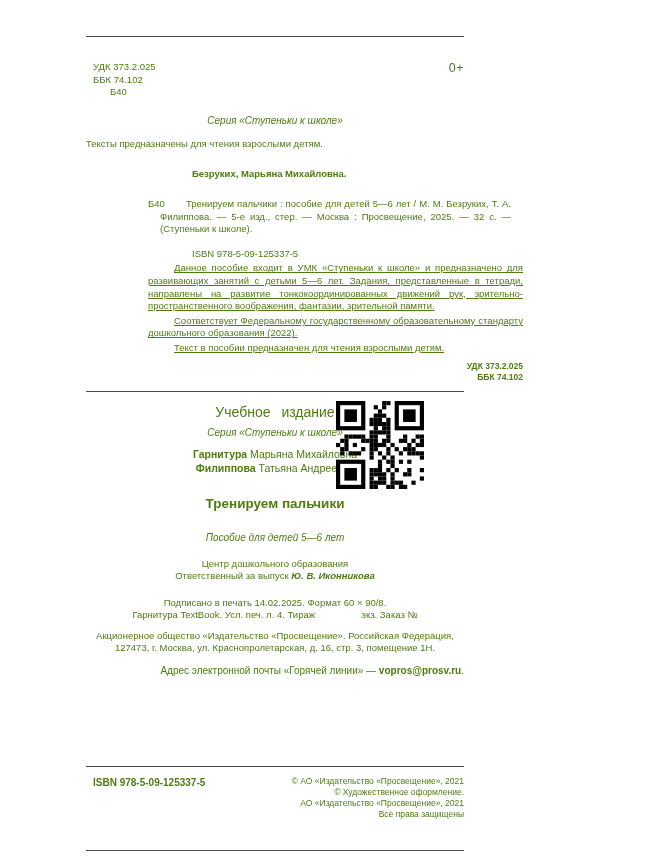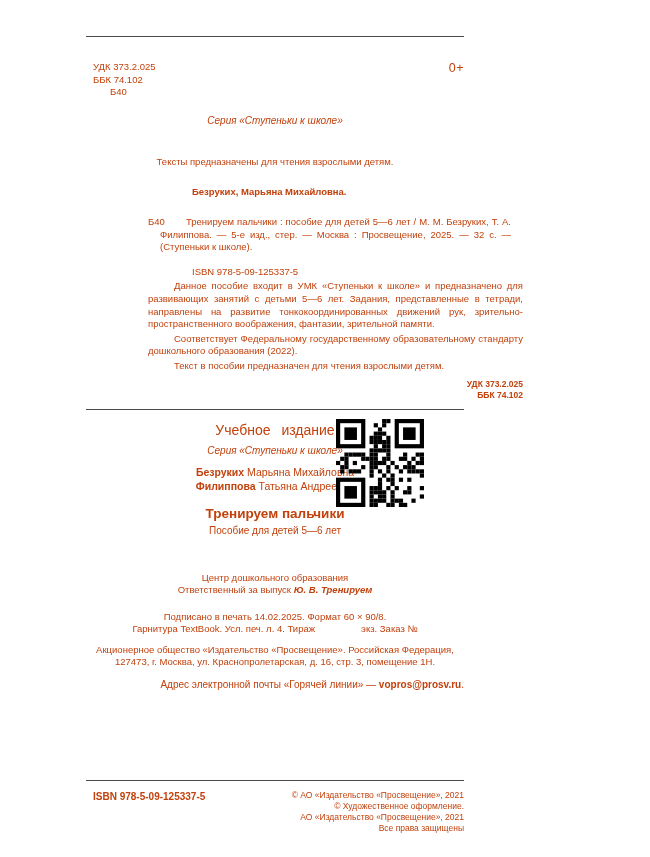--- a/index.html
+++ b/index.html
@@ -2,54 +2,54 @@
 <html><head>
 <meta charset="utf-8">
 <style>
   html, body { margin: 0; padding: 0; background: #ffffff; }
   .page {
     position: relative;
     width: 534px;
     height: 857px;
     background: #ffffff;
     font-family: "Liberation Sans", sans-serif;
-    color: #c2410c;
+    color: #4d7c0f;
     overflow: hidden;
   }
   .content { padding: 0 70px 0 86px; }
   .rule { border-top: 1px solid #4a4a4a; height: 0; }
   .rule-top { margin-top: 36px; }
   .rule-mid { margin-top: 8px; }
   .rule-footer { margin-top: 89px; }
   .rule-bottom { margin-top: 30px; }
 
   .top-block { display: flex; justify-content: space-between; align-items: flex-start; margin-top: 24px; }
   .codes { font-size: 9.5px; line-height: 12.5px; padding-left: 7px; }
   .author-sign { margin-left: 17px; }
   .age-badge { font-size: 12.5px; line-height: 14px; letter-spacing: 0.5px; }
 
   .series-header { margin-top: 15px; text-align: center; font-style: italic; font-size: 10px; line-height: 13px; }
-  .reading-note { margin-top: 28px; text-align: center; font-size: 9.5px; line-height: 13px; }
+  .reading-note { margin-top: 10px; font-size: 9.5px; line-height: 13px; }
 
   .catalog-card { margin-top: 13px; margin-left: 62px; width: 375px; font-size: 9.5px; line-height: 12.6px; }
   .card-author { margin: 18px; text-indent: 26px; font-weight: bold; }
   .entry { position: relative; }
   .entry-code { position: absolute; left: 0; top: 0; }
   .entry-text { margin: 12px; text-indent: 26px; text-align: justify; }
   .card-isbn { margin: 0 0 0 44px; }
-  .annot { margin: 2px 0 0; text-indent: 26px; text-align: justify; }
+  .annot { margin: 2px 0 0; text-indent: 26px; text-align: justify; text-decoration: underline; }
   .codes-right { margin-top: 6px; text-align: right; font-weight: bold; font-size: 8.5px; line-height: 11px; }
 
   .edition-block { position: relative; padding-top: 14px; text-align: center; min-height: 134px; }
   .edition-type { font-size: 14px; line-height: 13px; word-spacing: 7px; }
   .edition-series { margin-top: 7px; font-style: italic; font-size: 10px; line-height: 13px; }
   .edition-authors { margin-top: 8px; font-size: 10.5px; line-height: 14.5px; }
   .surname { font-weight: bold; }
-  .book-title { margin-top: 12px; font-size: 13.5px; font-weight: bold; line-height: 16px; }
-  .book-subtitle { margin-top: 2px; font-size: 10px; line-height: 13px; }
+  .book-title { margin-top: 20px; font-size: 13.5px; font-weight: bold; line-height: 16px; }
+  .book-subtitle { margin-top: 19px; font-size: 10px; line-height: 13px; font-style: italic; }
   .qr { position: absolute; top: 9px; right: 40px; width: 88px; height: 88px; }
   .qr svg { width: 88px; height: 88px; display: block; }
 
   .production { margin-top: 14px; text-align: center; font-size: 9.5px; line-height: 12px; }
   .resp-name { font-style: italic; font-weight: bold; }
   .print-group { margin-top: 15px; }
   .pub-group { margin-top: 9px; }
   .blank-gap { display: inline-block; width: 46px; }
   .email-line { margin-top: 10px; font-size: 10px; line-height: 13px; text-align: right; }
   .email { font-weight: bold; }
@@ -232,30 +232,30 @@
             <rect x="60" y="4" width="20" height="20" fill="#fff"></rect>
             <rect x="64" y="8" width="12" height="12" fill="#000"></rect>
             <rect x="0" y="56" width="28" height="28" fill="#000"></rect>
             <rect x="4" y="60" width="20" height="20" fill="#fff"></rect>
             <rect x="8" y="64" width="12" height="12" fill="#000"></rect>
           </svg>
         </div>
       <div class="edition-type">Учебное издание</div>
       <div class="edition-series">Серия «Ступеньки к школе»</div>
       <div class="edition-authors">
-        <div><span class="surname">Безруких</span><span> Марьяна Михайловна</span></div>
+        <div><span class="surname">Гарнитура</span><span> Марьяна Михайловна</span></div>
         <div><span class="surname">Филиппова</span><span> Татьяна Андреевна</span></div>
       </div>
       <div class="book-title">Тренируем пальчики</div>
       <div class="book-subtitle">Пособие для детей 5—6 лет</div>
     </div>
 
     <div class="production">
       <div>Центр дошкольного образования</div>
-      <div><span>Ответственный за выпуск </span><span class="resp-name">Ю. В. Тренируем</span></div>
+      <div><span>Ответственный за выпуск </span><span class="resp-name">Ю. В. Иконникова</span></div>
       <div class="print-group">
         <div>Подписано в печать 14.02.2025. Формат 60 × 90/8.</div>
         <div><span>Гарнитура TextBook. Усл. печ. л. 4. Тираж</span><span class="blank-gap"></span><span>экз. Заказ №</span></div>
       </div>
       <div class="pub-group">
         <div>Акционерное общество «Издательство «Просвещение». Российская Федерация,</div>
         <div>127473, г. Москва, ул. Краснопролетарская, д. 16, стр. 3, помещение 1Н.</div>
       </div>
       <div class="email-line"><span>Адрес электронной почты «Горячей линии» — </span><span class="email">vopros@prosv.ru</span><span>.</span></div>
     </div>

